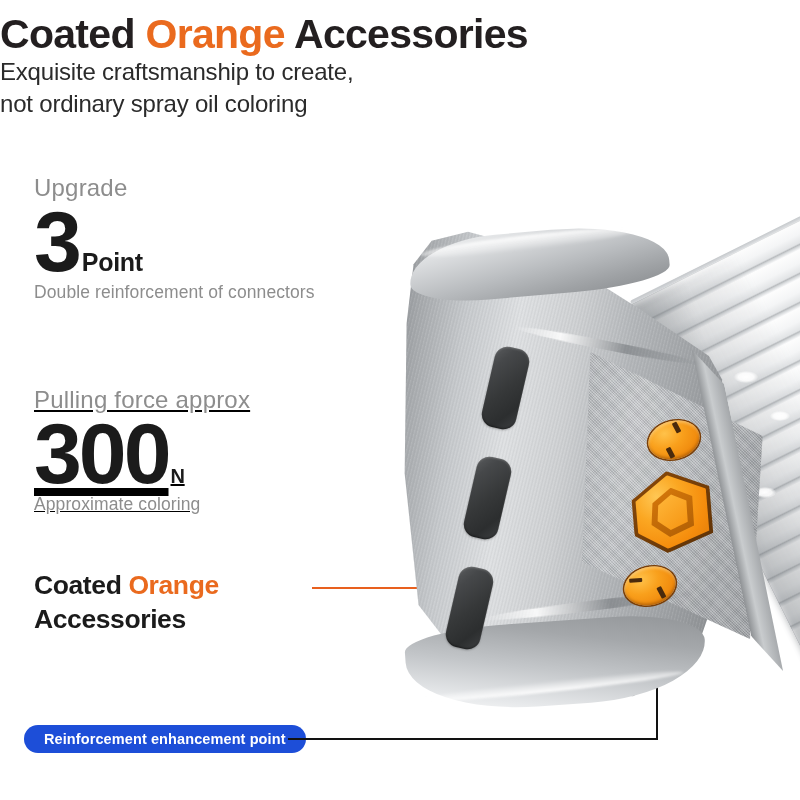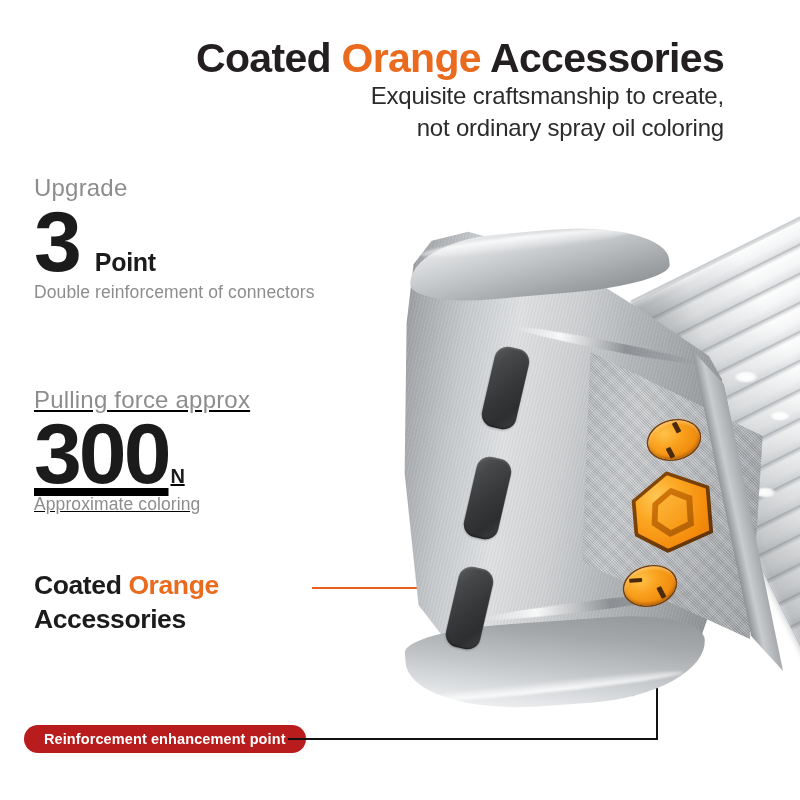--- a/index.html
+++ b/index.html
@@ -17,23 +17,23 @@
     width: 800px;
     height: 800px;
     overflow: hidden;
     background: #ffffff;
   }
 
   
   #header-block {
     position: absolute;
     left: 0;
-    top: 36px;
+    top: 12px;
     width: 724px;
-    text-align: right;
+    text-align: left;
   }
   #main-title {
     font-size: 41px;
     font-weight: bold;
     letter-spacing: -0.7px;
     color: #231f20;
     line-height: 1.08;
     white-space: nowrap;
   }
   #main-title .accent { color: #ea6a1e; }
@@ -64,21 +64,21 @@
     font-weight: bold;
     color: #1b1b1b;
     line-height: 0.93;
     letter-spacing: -3px;
   }
   .spec-unit {
     font-size: 25px;
     font-weight: bold;
     color: #1b1b1b;
     line-height: 1;
-    margin-left: 16px;
+    margin-left: 3px;
     letter-spacing: -0.3px;
   }
   .spec-unit.small {
     font-size: 20px;
     margin-left: 2px;
   }
   .spec-note {
     font-size: 17.5px;
     color: #8d8d8d;
     font-weight: 400;
@@ -124,21 +124,21 @@
   
   #reinforce-pill {
     position: absolute;
     left: 24px;
     top: 725px;
     height: 28px;
     padding: 0 20px;
     display: flex;
     align-items: center;
     border-radius: 14px;
-    background: #b91c1c;
+    background: #1d4ed8;
     color: #ffffff;
     font-size: 14.5px;
     font-weight: bold;
     letter-spacing: 0.1px;
     white-space: nowrap;
   }
   #black-leader-h {
     position: absolute;
     left: 288px;
     top: 738px;

